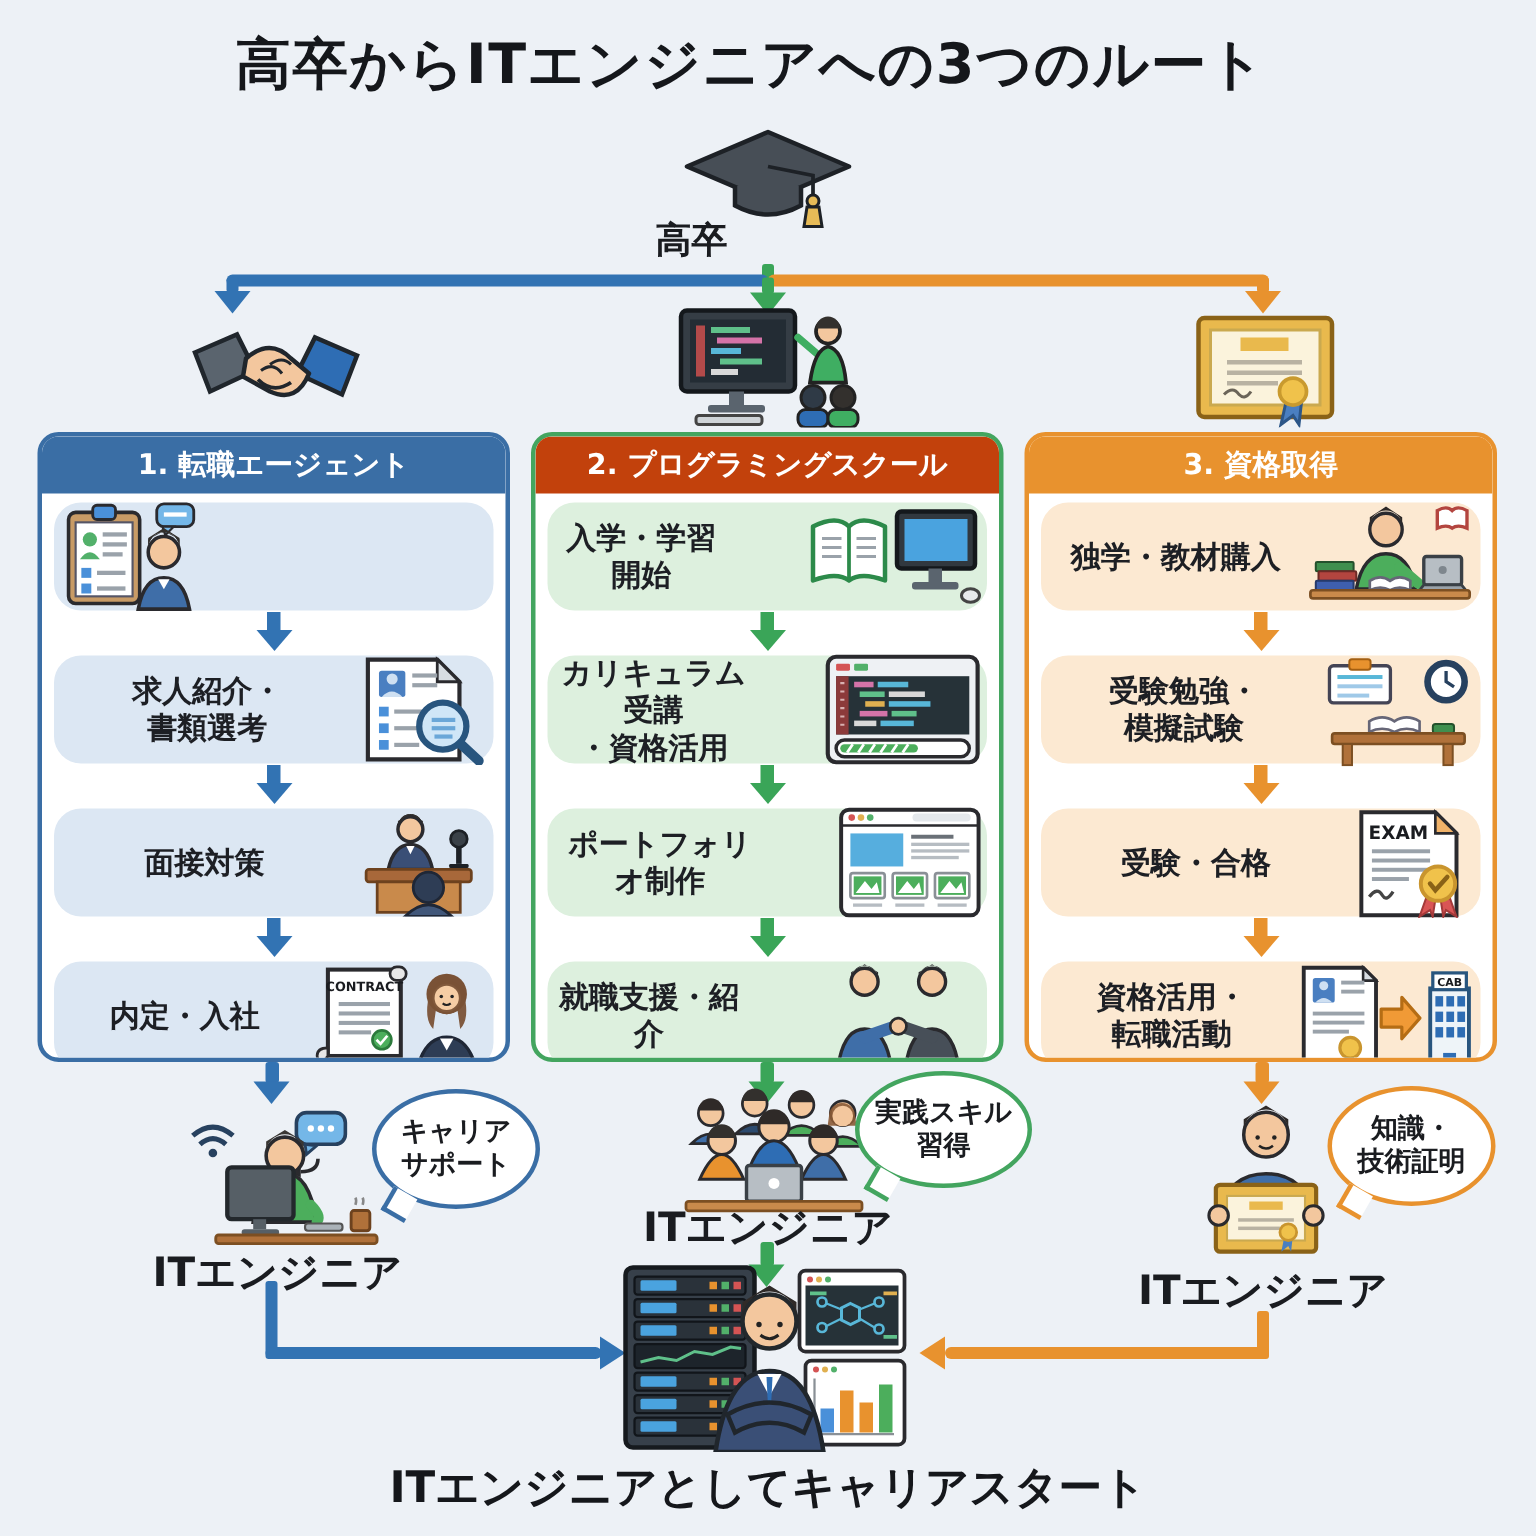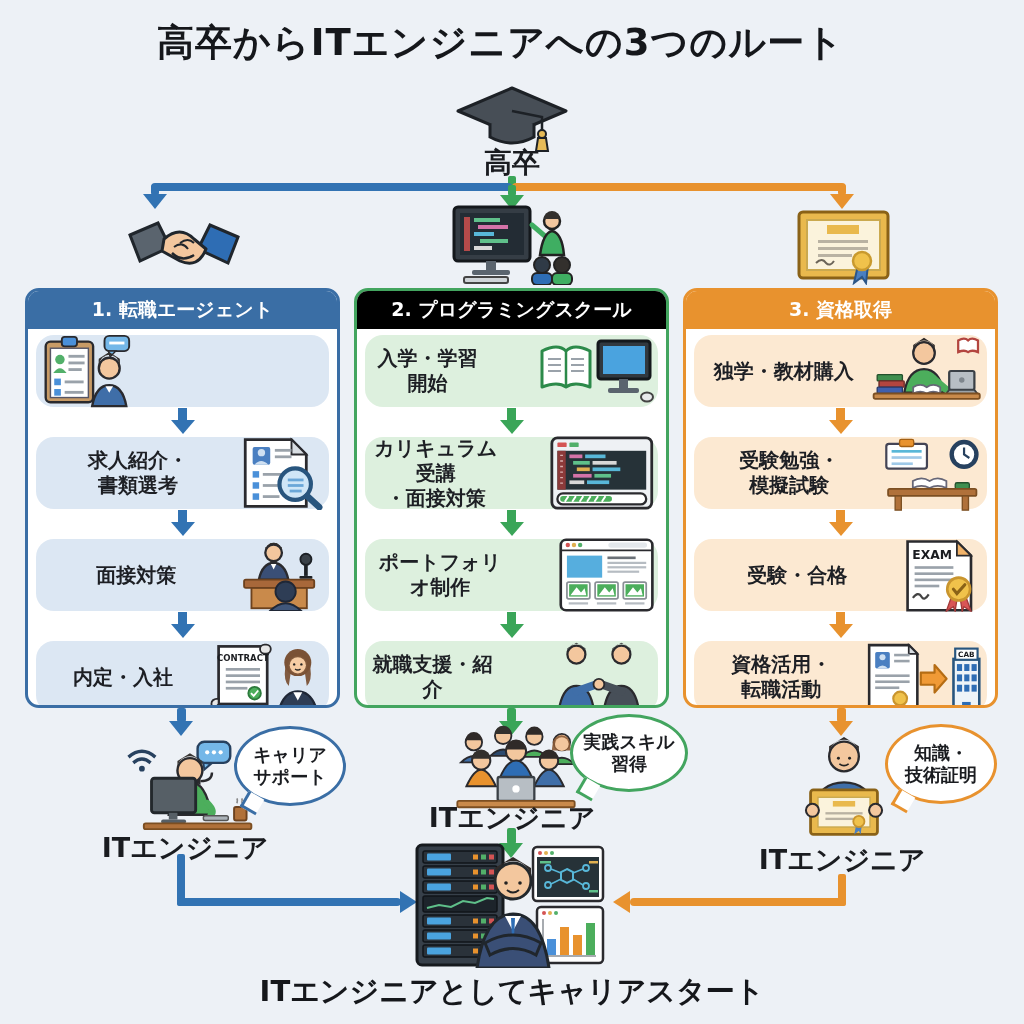--- a/index.html
+++ b/index.html
@@ -1,22 +1,22 @@
 <!DOCTYPE html>
 <html><head>
 <meta charset="utf-8">
 <style>
   html,body{margin:0;padding:0;}
   .canvas{position:relative;width:1024px;height:1024px;background:#edf1f6;
     font-family:"DejaVu Sans",sans-serif;overflow:hidden;color:#1a1c20;}
   .abs{position:absolute;}
   .title{position:absolute;top:18px;left:0;width:1001px;text-align:center;
     font-size:37px;font-weight:bold;letter-spacing:1px;color:#15171b;}
-  .start-label{position:absolute;left:437px;top:144px;width:150px;text-align:center;
-    font-size:28px;font-weight:bold;}
+  .start-label{position:absolute;left:437px;top:144px;width:150px;text-align:left;
+    font-size:24px;font-weight:bold;}
   .hline{position:absolute;height:8px;border-radius:4px;}
   .vstub{position:absolute;border-radius:2px;}
   .tri{position:absolute;width:0;height:0;}
   .tri-down{border-left:12px solid transparent;border-right:12px solid transparent;border-top-width:15px;border-top-style:solid;}
   .tri-right{border-top:11px solid transparent;border-bottom:11px solid transparent;border-left-width:17px;border-left-style:solid;}
   .tri-left{border-top:11px solid transparent;border-bottom:11px solid transparent;border-right-width:17px;border-right-style:solid;}
   .card{position:absolute;top:288px;width:315px;height:420px;background:#fff;
     border:3px solid;border-radius:14px;box-sizing:border-box;overflow:hidden;}
   .card-header{height:38px;display:flex;align-items:center;justify-content:center;
     color:#fff;font-weight:bold;font-size:19px;}
@@ -30,21 +30,21 @@
   .step-arrow{height:28px;display:flex;flex-direction:column;align-items:center;margin:1px 0;}
   .sa-stub{width:9px;height:12px;}
   .sa-tri{width:0;height:0;border-left:12px solid transparent;border-right:12px solid transparent;
     border-top-width:14px;border-top-style:solid;}
   .route-blue{border-color:#3a6ea5;}
   .route-blue .card-header{background:#3a6ea5;}
   .route-blue .step{background:#dce7f3;}
   .route-blue .sa-stub{background:#3273b3;}
   .route-blue .sa-tri{border-top-color:#3273b3;}
   .route-green{border-color:#43a55f;}
-  .route-green .card-header{background:#000000;}
+  .route-green .card-header{background:#c2410c;}
   .route-green .step{background:#ddf0de;gap:48px;}
   .route-green .sa-stub{background:#3aa558;}
   .route-green .sa-tri{border-top-color:#3aa558;}
   .route-orange{border-color:#e8922e;}
   .route-orange .card-header{background:#e8922e;text-align:right;}
   .route-orange .step{background:#fce9d2;}
   .route-orange .sa-stub{background:#e8922e;}
   .route-orange .sa-tri{border-top-color:#e8922e;}
   .bubble{position:absolute;background:#fff;border:3.5px solid;border-radius:50%;
     display:flex;align-items:center;justify-content:center;}
@@ -257,21 +257,21 @@
             <ellipse cx="113" cy="58" rx="6" ry="4.5" fill="#e8eaec" stroke="#444" stroke-width="2"></ellipse>
           </svg>
         </div>
       </div>
       <div class="step-arrow">
           <div class="sa-stub"></div>
           <div class="sa-tri"></div>
         </div>
       <div class="step">
         <div class="step-label">カリキュラム受講
-・面接対策</div>
+・資格活用</div>
         <div class="step-icon">
           <svg height="74" viewBox="0 0 112 80">
             <rect x="2" y="2" width="108" height="76" rx="6" fill="#eef1f4" stroke="#2a2a2e" stroke-width="3"></rect>
             <rect x="8" y="7" width="10" height="5" rx="1" fill="#d45454"></rect>
               <rect x="21" y="7" width="10" height="5" rx="1" fill="#52b06a"></rect>
             <rect x="8" y="16" width="96" height="42" fill="#263238"></rect>
             <rect x="8" y="16" width="9" height="42" fill="#8c3a3a"></rect>
             <path d="M11 21 h3 M11 27 h3 M11 33 h3 M11 39 h3 M11 45 h3 M11 51 h3" stroke="#d8b0b0" stroke-width="1.5"></path>
             <rect x="21" y="20" width="14" height="4" fill="#d473a8"></rect>
               <rect x="38" y="20" width="22" height="4" fill="#58b7d8"></rect>
@@ -480,21 +480,21 @@
     <path d="M56 82 q5 -34 22 -34 q17 0 22 34 z" fill="#4cae5c" stroke="#2a2a2e" stroke-width="2.5"></path>
     <path d="M96 70 q8 8 4 12" stroke="#4cae5c" stroke-width="7" fill="none" stroke-linecap="round"></path>
     <rect x="38" y="44" width="46" height="36" rx="3" fill="#565f66" stroke="#23282c" stroke-width="3"></rect>
     <rect x="56" y="80" width="9" height="7" fill="#565f66"></rect>
     <rect x="48" y="87" width="26" height="4" rx="2" fill="#565f66"></rect>
     <rect x="92" y="83" width="26" height="5" rx="2" fill="#aab2b8" stroke="#555" stroke-width="1.5"></rect>
     <rect x="124" y="74" width="13" height="14" rx="2" fill="#b0713a" stroke="#6d421e" stroke-width="2"></rect>
     <path d="M127 70 q1 -3 0 -5 M132 70 q1 -3 0 -5" stroke="#888" stroke-width="1.8" fill="none"></path>
     <rect x="30" y="91" width="112" height="6" rx="2" fill="#b0713a" stroke="#7c4f22" stroke-width="2"></rect>
   </svg>
-  <div class="bubble" style="left:234px;top:726px;width:106px;height:74px;border-color:#3a6ea5">
+  <div class="bubble" style="left:248px;top:726px;width:106px;height:74px;border-color:#3a6ea5">
     <div class="bubble-text">キャリア
 サポート</div>
   </div>
   <div class="eng-label" style="left:85px;top:830px">ITエンジニア</div>
 
   <svg class="abs" style="left:440px;top:722px" width="152" height="88" viewBox="0 0 152 96">
     <circle cx="30" cy="22" r="9" fill="#f3c79e" stroke="#2a2a2e" stroke-width="2"></circle>
       <path d="M21 20 a9 9 0 0 1 18 0 z" fill="#2f2a28"></path>
     <path d="M16 44 q14 -14 28 0 z" fill="#3f6ea8" stroke="#2a2a2e" stroke-width="2"></path>
     <circle cx="62" cy="15" r="9" fill="#f3c79e" stroke="#2a2a2e" stroke-width="2"></circle>

